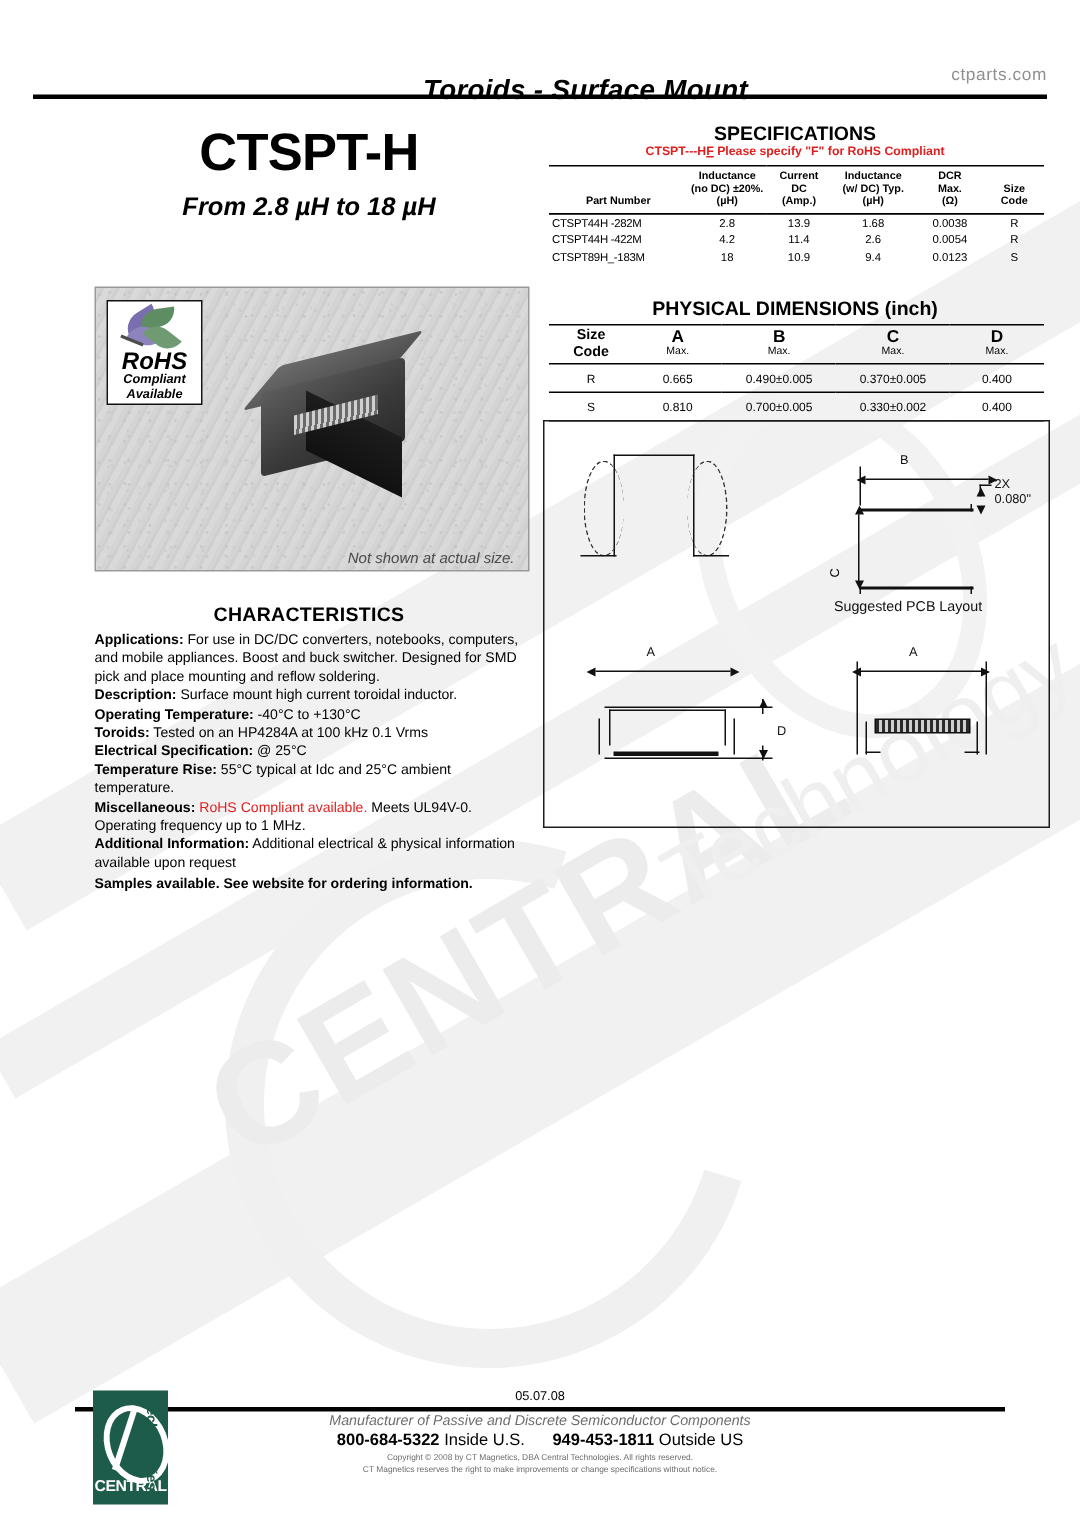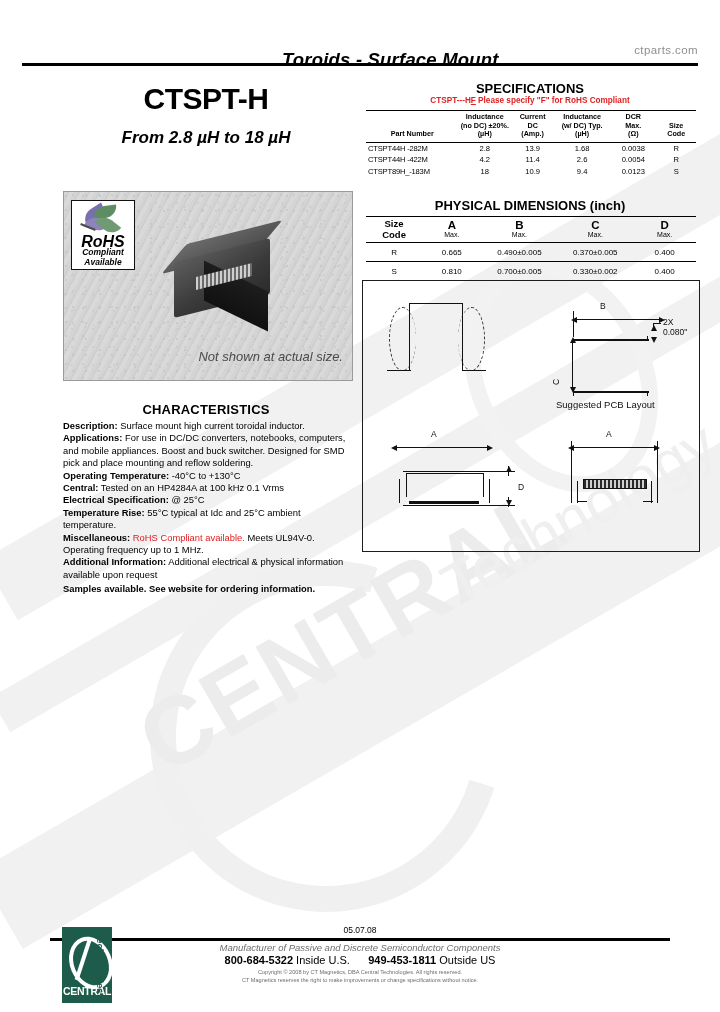--- a/index.html
+++ b/index.html
@@ -27,21 +27,21 @@
 
   
   .hdr-title{position:absolute;left:282px;top:33px;font-size:18.5px;
              font-weight:bold;font-style:italic;letter-spacing:.2px;margin-top:16px;}
   .hdr-url{position:absolute;right:22px;top:44px;font-size:11.5px;
            color:#8f8f8f;letter-spacing:.4px;}
   .hdr-rule{position:absolute;left:22px;right:22px;top:63px;height:3px;background:#000;}
 
   
   .prod-title{position:absolute;left:56px;top:82px;width:300px;text-align:center;
-              font-size:30px;font-weight:bold;letter-spacing:-0.5px;}
+              font-size:35px;font-weight:bold;letter-spacing:-0.5px;}
   .prod-sub{position:absolute;left:56px;top:128px;width:300px;text-align:center;
             font-size:17px;font-weight:bold;font-style:italic;}
 
   .photo{position:absolute;left:63px;top:191px;width:288px;height:188px;
          border:1px solid #9a9a9a;overflow:hidden;
          background:
            repeating-linear-gradient(118deg, #d4d4d4 0 3px, #cfcfcf 3px 5px, #d9d9d9 5px 9px),
            linear-gradient(125deg,#e2e2e2 0%,#c9c9c9 48%,#dcdcdc 100%);}
   .photo-noise{position:absolute;inset:0;opacity:.5;
       background-image:
@@ -69,21 +69,21 @@
      background:linear-gradient(160deg,#5d5d5d 0%,#3b3b3b 55%,#2a2a2a 100%);
      transform:skewY(-14deg);border-radius:3px;}
   .part-top{position:absolute;left:110px;top:40px;width:96px;height:30px;
      background:linear-gradient(160deg,#6b6b6b 0%,#4a4a4a 100%);
      transform:skew(-40deg,-14deg);border-radius:3px;}
   .part-face{position:absolute;left:140px;top:84px;width:64px;height:40px;
      background:linear-gradient(180deg,#1d1d1d,#111);transform:skewY(26deg);}
   .part-coil{position:absolute;left:132px;top:78px;width:56px;height:13px;
      transform:skewY(-14deg);
      background:repeating-linear-gradient(92deg,#cfcfcf 0 2px,#6a6a6a 2px 4px);}
-  .photo-note{position:absolute;right:9px;bottom:16px;font-size:13px;color:#4a4a4a;
+  .photo-note{position:absolute;right:9px;bottom:2px;font-size:10px;color:#4a4a4a;
               font-style:italic;}
 
   
   .char-h{position:absolute;left:56px;top:402px;width:300px;text-align:center;
           font-size:13px;font-weight:bold;letter-spacing:.2px;}
   .char-body{position:absolute;left:63px;top:420px;width:292px;
              font-size:9.4px;line-height:12.4px;}
   .char-body b{font-weight:bold;}
   .char-body p{margin:0 0 0 0;}
   .red{color:#e02020;}
@@ -194,24 +194,24 @@
       </div>
       <div class="rohs-t1">RoHS</div>
       <div class="rohs-t2">Compliant</div>
       <div class="rohs-t2">Available</div>
     </div>
     <div class="photo-note">Not shown at actual size.</div>
   </div>
 
   <div class="char-h">CHARACTERISTICS</div>
   <div class="char-body" id="char-body">
+      <p><b>Applications:</b><span> For use in DC/DC converters, notebooks, computers, and mobile appliances. Boost and buck switcher. Designed for SMD pick and place mounting and reflow soldering.</span></p>
       <p><b>Description:</b><span> Surface mount high current toroidal inductor.</span></p>
-      <p><b>Applications:</b><span> For use in DC/DC converters, notebooks, computers, and mobile appliances. Boost and buck switcher. Designed for SMD pick and place mounting and reflow soldering.</span></p>
       <p><b>Operating Temperature:</b><span> -40°C to +130°C</span></p>
-      <p><b>Central:</b><span> Tested on an HP4284A at 100 kHz 0.1 Vrms</span></p>
+      <p><b>Toroids:</b><span> Tested on an HP4284A at 100 kHz 0.1 Vrms</span></p>
       <p><b>Electrical Specification:</b><span> @ 25°C</span></p>
       <p><b>Temperature Rise:</b><span> 55°C typical at Idc and 25°C ambient temperature.</span></p>
       <p><b>Miscellaneous:</b><span class="red"> RoHS Compliant available.</span><span> Meets UL94V-0. Operating frequency up to 1 MHz.</span></p>
       <p><b>Additional Information:</b><span> Additional electrical &amp; physical information available upon request</span></p>
       <p style="margin-top: 2px;"><b>Samples available. See website for ordering information.</b></p>
     </div>
 
   <div class="spec-h">SPECIFICATIONS</div>
   <div class="spec-note">
     <span>CTSPT---H</span><span class="u">F</span><span>  Please specify "F" for RoHS Compliant</span>

